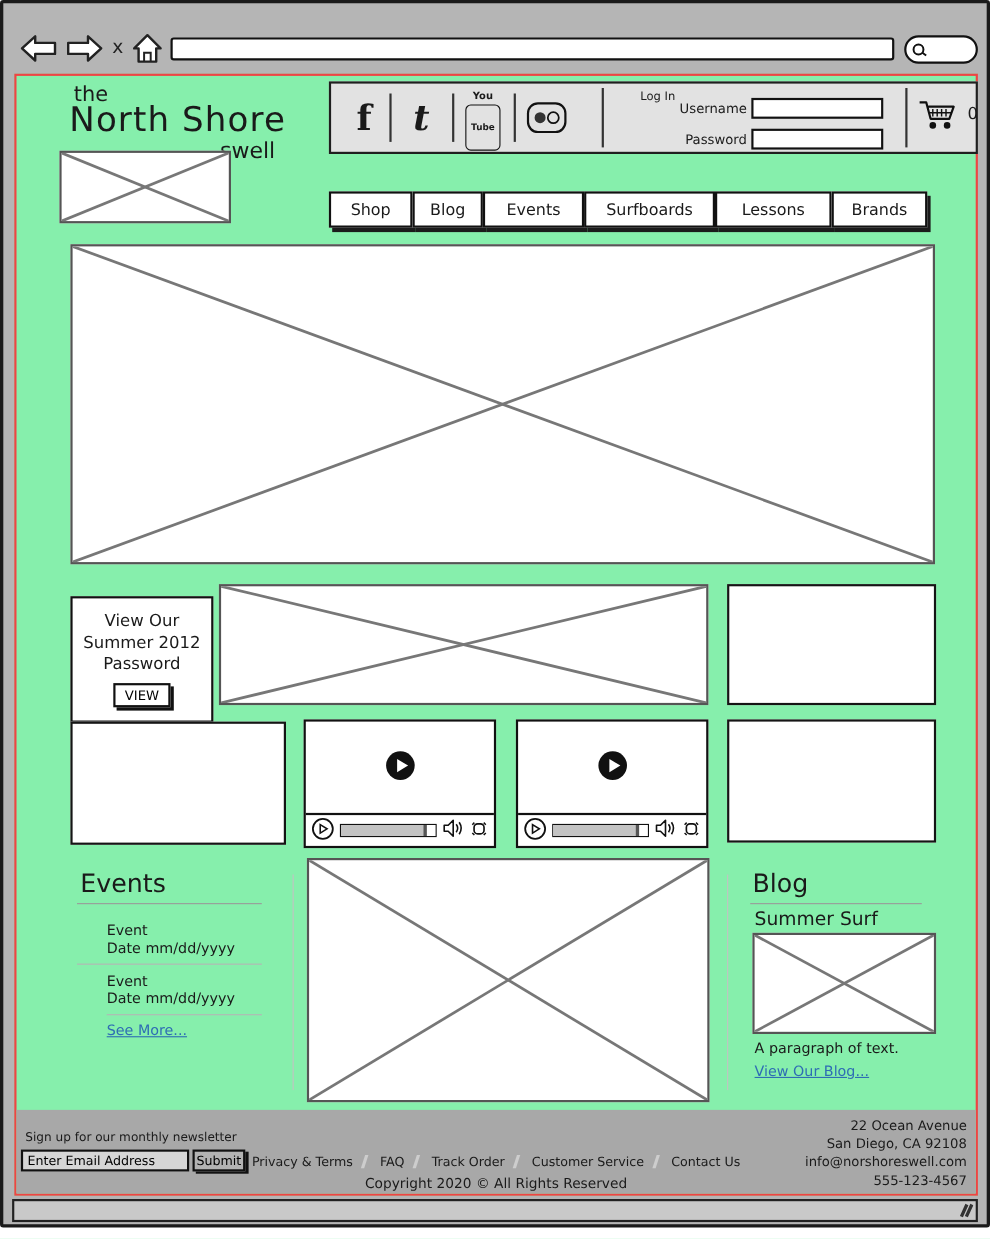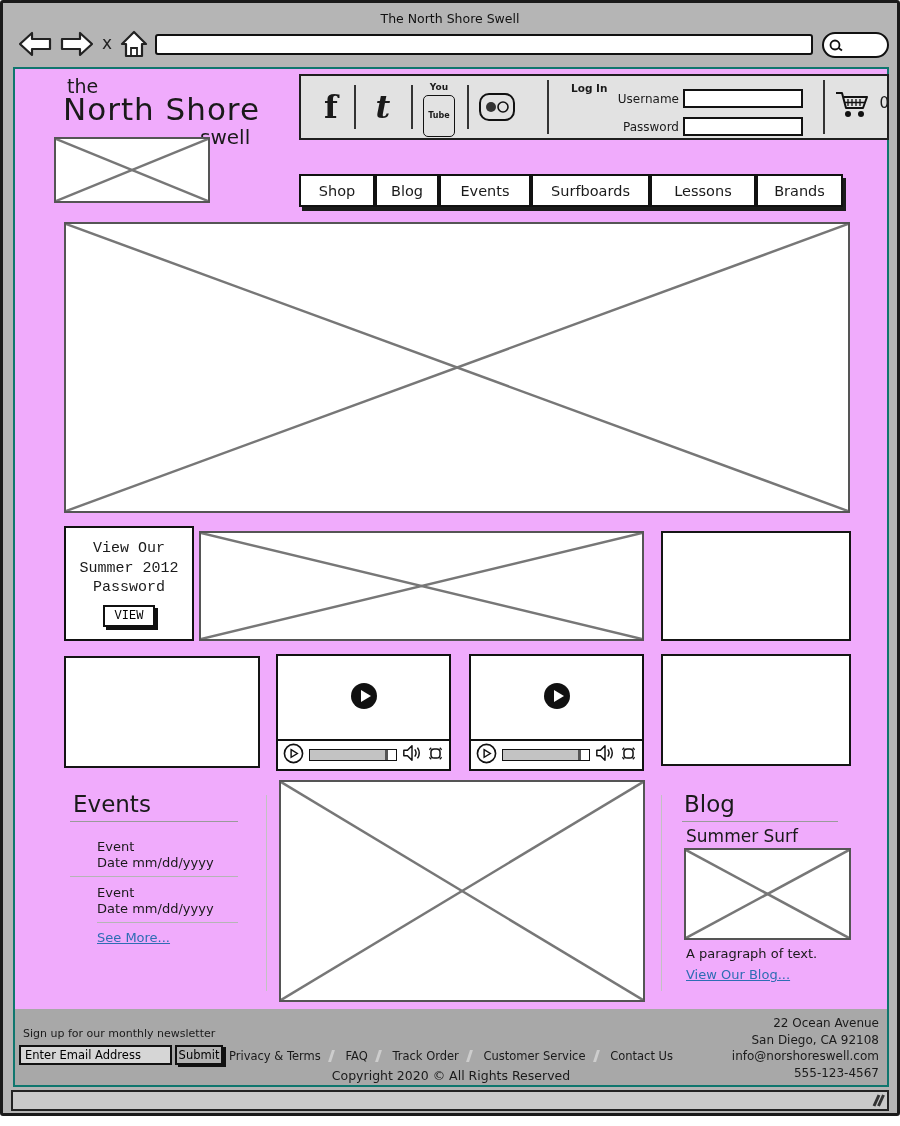--- a/index.html
+++ b/index.html
@@ -17,21 +17,21 @@
   #stop { position:absolute; left:99px; top:30px; font-size:17px; color:#222; cursor:pointer; }
   #home { left:115px; top:25px; width:32px; height:32px; }
   .url { position:absolute; left:152px; top:31px; width:658px; height:21px;
          background:#fff; border:2px solid #111; border-radius:3px; font-size:12px; padding:0 6px; }
   .search-pill { position:absolute; left:819px; top:29px; width:67px; height:26px;
                  background:#fff; border:2px solid #111; border-radius:14px; cursor:pointer; }
   .search-pill svg { position:absolute; left:4px; top:3px; }
 
   
   .page { position:absolute; left:10px; top:64px; width:876px; height:1020px;
-          background:#f0abfc; border:2px solid #0f766e; }
+          background:#86efac; border:2px solid #ef4444; }
 
   
   .logo-the  { position:absolute; left:52px; top:6px;  font-size:19px; }
   .logo-main { position:absolute; left:48px; top:22px; font-size:31px; letter-spacing:1px; }
   .logo-sub  { position:absolute; left:185px; top:56px; font-size:20px; }
 
   
   .ph { position:absolute; background:#fff; border:2px solid #555; }
   .ph svg { position:absolute; left:0; top:0; width:100%; height:100%; }
   .ph line { stroke:#777; stroke-width:2.5; vector-effect:non-scaling-stroke; }
@@ -53,38 +53,38 @@
   .soc { position:absolute; top:8px; width:40px; height:46px; display:flex; align-items:center;
          justify-content:center; cursor:pointer; }
   .glyph-f { font-family:"DejaVu Serif", serif; font-weight:bold; font-size:32px; }
   .glyph-t { font-family:"DejaVu Serif", serif; font-weight:bold; font-style:italic; font-size:32px; }
   #soc-fb { left:10px; } #soc-tw { left:62px; } #soc-yt { left:118px; } #soc-fl { left:176px; }
   .yt { text-align:center; line-height:1; }
   .yt .yt-top { font-size:9px; font-weight:bold; }
   .yt .yt-box { font-size:8px; font-weight:bold; border:1.5px solid #111; border-radius:5px; padding:16px 4px; margin-top:2px; display:inline-block; }
   .vsep  { position:absolute; top:9px; width:2px; height:44px; background:#333; }
   .vsep2 { position:absolute; top:4px; width:2px; height:54px; background:#333; }
-  .login-title { position:absolute; left:270px; top:6px; font-size:10.5px;font-weight:bold; }
+  .login-title { position:absolute; left:281px; top:6px; font-size:10.5px; }
   .form-label { position:absolute; width:80px; text-align:right; font-size:12px; }
   .form-input { position:absolute; left:382px; width:120px; height:19px; background:#fff;
                 border:2px solid #111; font-size:12px; padding:0 4px; }
   .cart-wrap { position:absolute; left:532px; top:12px; width:56px; height:38px; cursor:pointer; }
   .cart-count { position:absolute; right:0; top:6px; font-size:15px; }
 
   
   .nav { position:absolute; left:284px; top:105px; display:flex; }
   .tab { height:33px; background:#fff; border:2px solid #111; box-shadow:3px 4px 0 #1b1b1b;
          display:flex; align-items:center; justify-content:center; font-size:14.5px; cursor:pointer; }
   .tab:nth-child(1){width:76px;} .tab:nth-child(2){width:64px;} .tab:nth-child(3){width:92px;}
   .tab:nth-child(4){width:119px;text-align:center;} .tab:nth-child(5){width:106px;} .tab:nth-child(6){width:87px;text-align:center;}
 
   
-  .look-box { position:absolute; left:49px; top:457px; width:130px; height:115px;
+  .look-box { position:absolute; left:49px; top:473px; width:130px; height:115px;
               border:2px solid #111; background:#fff; text-align:center; font-size:15px;
-              line-height:1.3; padding-top:11px;font-family:Liberation Mono, monospace; }
+              line-height:1.3; padding-top:11px; }
   .view-btn { margin-top:7px; width:52px; height:22px; background:#fff; border:2px solid #111;
               box-shadow:3px 3px 0 #111; font-size:12px; font-family:inherit; cursor:pointer; }
 
   
   .video { position:absolute; width:175px; height:117px; background:#fff; border:2px solid #111;
            display:flex; flex-direction:column; }
   #video-1 { left:261px; top:585px; } #video-2 { left:454px; top:585px; }
   .vscreen { flex:1; position:relative; }
   .vplay-big { position:absolute; left:50%; top:50%; transform:translate(-50%,-50%); cursor:pointer; }
   .vbar { height:30px; border-top:2px solid #111; display:flex; align-items:center; padding:0 5px; gap:5px; }
@@ -121,21 +121,20 @@
   .status-bar { position:absolute; left:8px; top:1087px; width:878px; height:21px;
                 background:#c9c9c9; border:2px solid #222; }
   .grip { position:absolute; right:2px; top:1px; }
 </style>
 </head>
 <body>
 
 <div class="screen">
  <div class="frame">
 
-  <div class="win-title">The North Shore Swell</div>
 
   <div class="tb-icon" id="back">
     <svg viewBox="0 0 36 30">
           <path d="M15 4 V10 H33 V20 H15 V26 L3 15 Z" fill="#fff" stroke="#222" stroke-width="2.2" stroke-linejoin="round"></path>
         </svg>
   </div>
   <div class="tb-icon" id="fwd">
     <svg viewBox="0 0 36 30">
           <path d="M21 4 V10 H3 V20 H21 V26 L33 15 Z" fill="#fff" stroke="#222" stroke-width="2.2" stroke-linejoin="round"></path>
         </svg>

